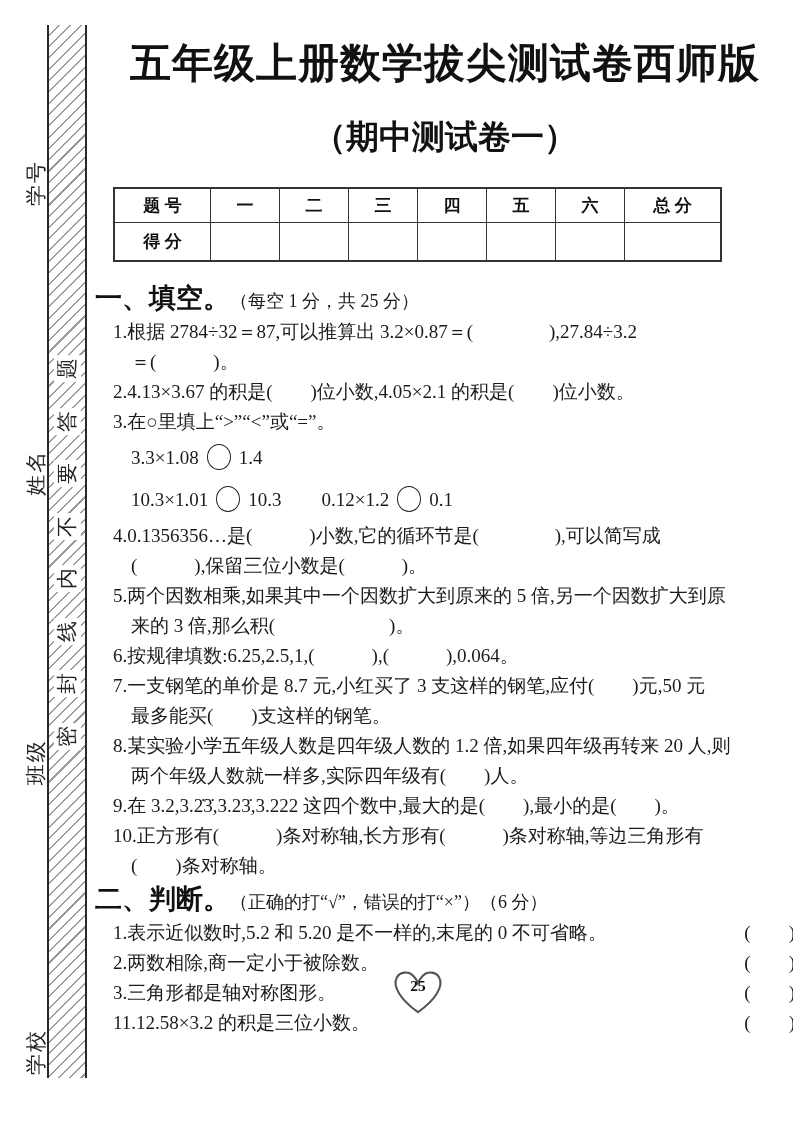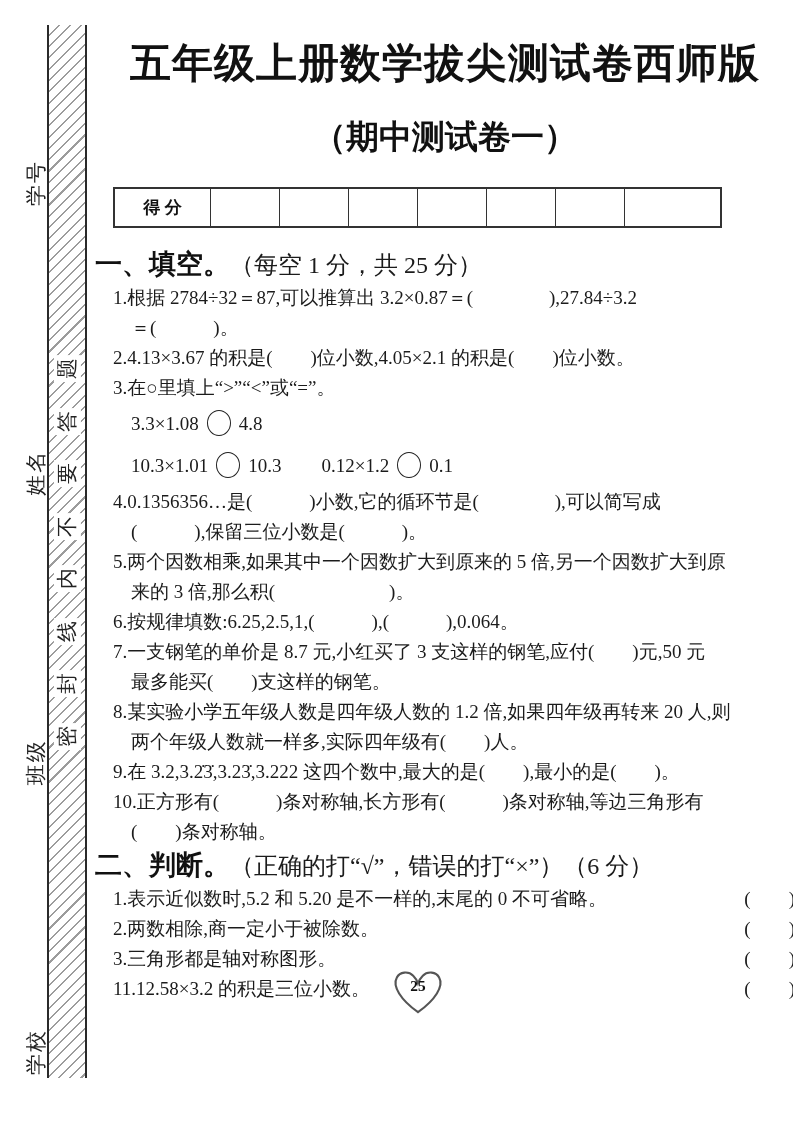--- a/index.html
+++ b/index.html
@@ -64,21 +64,21 @@
   .score-table .c0 { width:95px; } .score-table .cm { width:68px; }
   .score-table .cl { width:95px; }
 
   .body-text { margin-top:21px; font-size:19px; line-height:30px; }
 
   .sec-head { margin:3px 0 1px 0; }
   .sec-title {
     font-family:"Liberation Sans","DejaVu Sans",sans-serif;
     font-weight:bold; font-size:27px; color:#111;
   }
-  .sec-note { font-size:24px; }
+  .sec-note { font-size:18px; }
 
   .question { white-space:pre-wrap; padding-left:36px; text-indent:-18px; }
 
   .cmp-row { display:flex; align-items:center; padding:6px 0 6px 36px; }
   .cmp { margin-right:40px; white-space:nowrap; }
   .cmp:last-child { margin-right:0; }
   .circle {
     display:inline-block; width:22px; height:24px;
     border:1.7px solid #222; border-radius:50%;
     vertical-align:-6px; margin:0 8px; background:#fff;
@@ -126,20 +126,30 @@
   </div>
 </div>
 
 <div class="content">
 
   <div class="title">五年级上册数学拔尖测试卷西师版</div>
   <div class="subtitle">（期中测试卷一）</div>
 
   <table class="score-table">
     <tbody>
+        <tr class="r-head">
+      <td class="c0">题 号</td>
+      <td class="cm">一</td>
+      <td class="cm">二</td>
+      <td class="cm">三</td>
+      <td class="cm">四</td>
+      <td class="cm">五</td>
+      <td class="cm">六</td>
+      <td class="cl">总 分</td>
+    </tr>
     <tr class="r-score">
       <td class="c0">得 分</td>
       <td class="cm"></td>
       <td class="cm"></td>
       <td class="cm"></td>
       <td class="cm"></td>
       <td class="cm"></td>
       <td class="cm"></td>
       <td class="cl"></td>
     </tr>
@@ -151,21 +161,21 @@
     <div class="sec-head">
       <span class="sec-title">一、填空。</span><span class="sec-note">（每空 1 分，共 25 分）</span>
     </div>
 
     <div class="question">1.根据 2784÷32＝87,可以推算出 3.2×0.87＝(　　　　),27.84÷3.2
 ＝(　　　)。</div>
     <div class="question">2.4.13×3.67 的积是(　　)位小数,4.05×2.1 的积是(　　)位小数。</div>
     <div class="question">3.在○里填上“&gt;”“&lt;”或“=”。</div>
 
     <div class="cmp-row">
-      <span class="cmp"><span>3.3×1.08</span><span class="circle"></span><span>4.8</span></span>
+      <span class="cmp"><span>3.3×1.08</span><span class="circle"></span><span>1.4</span></span>
     </div>
     <div class="cmp-row">
       <span class="cmp"><span>10.3×1.01</span><span class="circle"></span><span>10.3</span></span>
       <span class="cmp"><span>0.12×1.2</span><span class="circle"></span><span>0.1</span></span>
     </div>
 
     <div class="question">4.0.1356356…是(　　　)小数,它的循环节是(　　　　),可以简写成
 (　　　),保留三位小数是(　　　)。</div>
     <div class="question">5.两个因数相乘,如果其中一个因数扩大到原来的 5 倍,另一个因数扩大到原
 来的 3 倍,那么积(　　　　　　)。</div>

